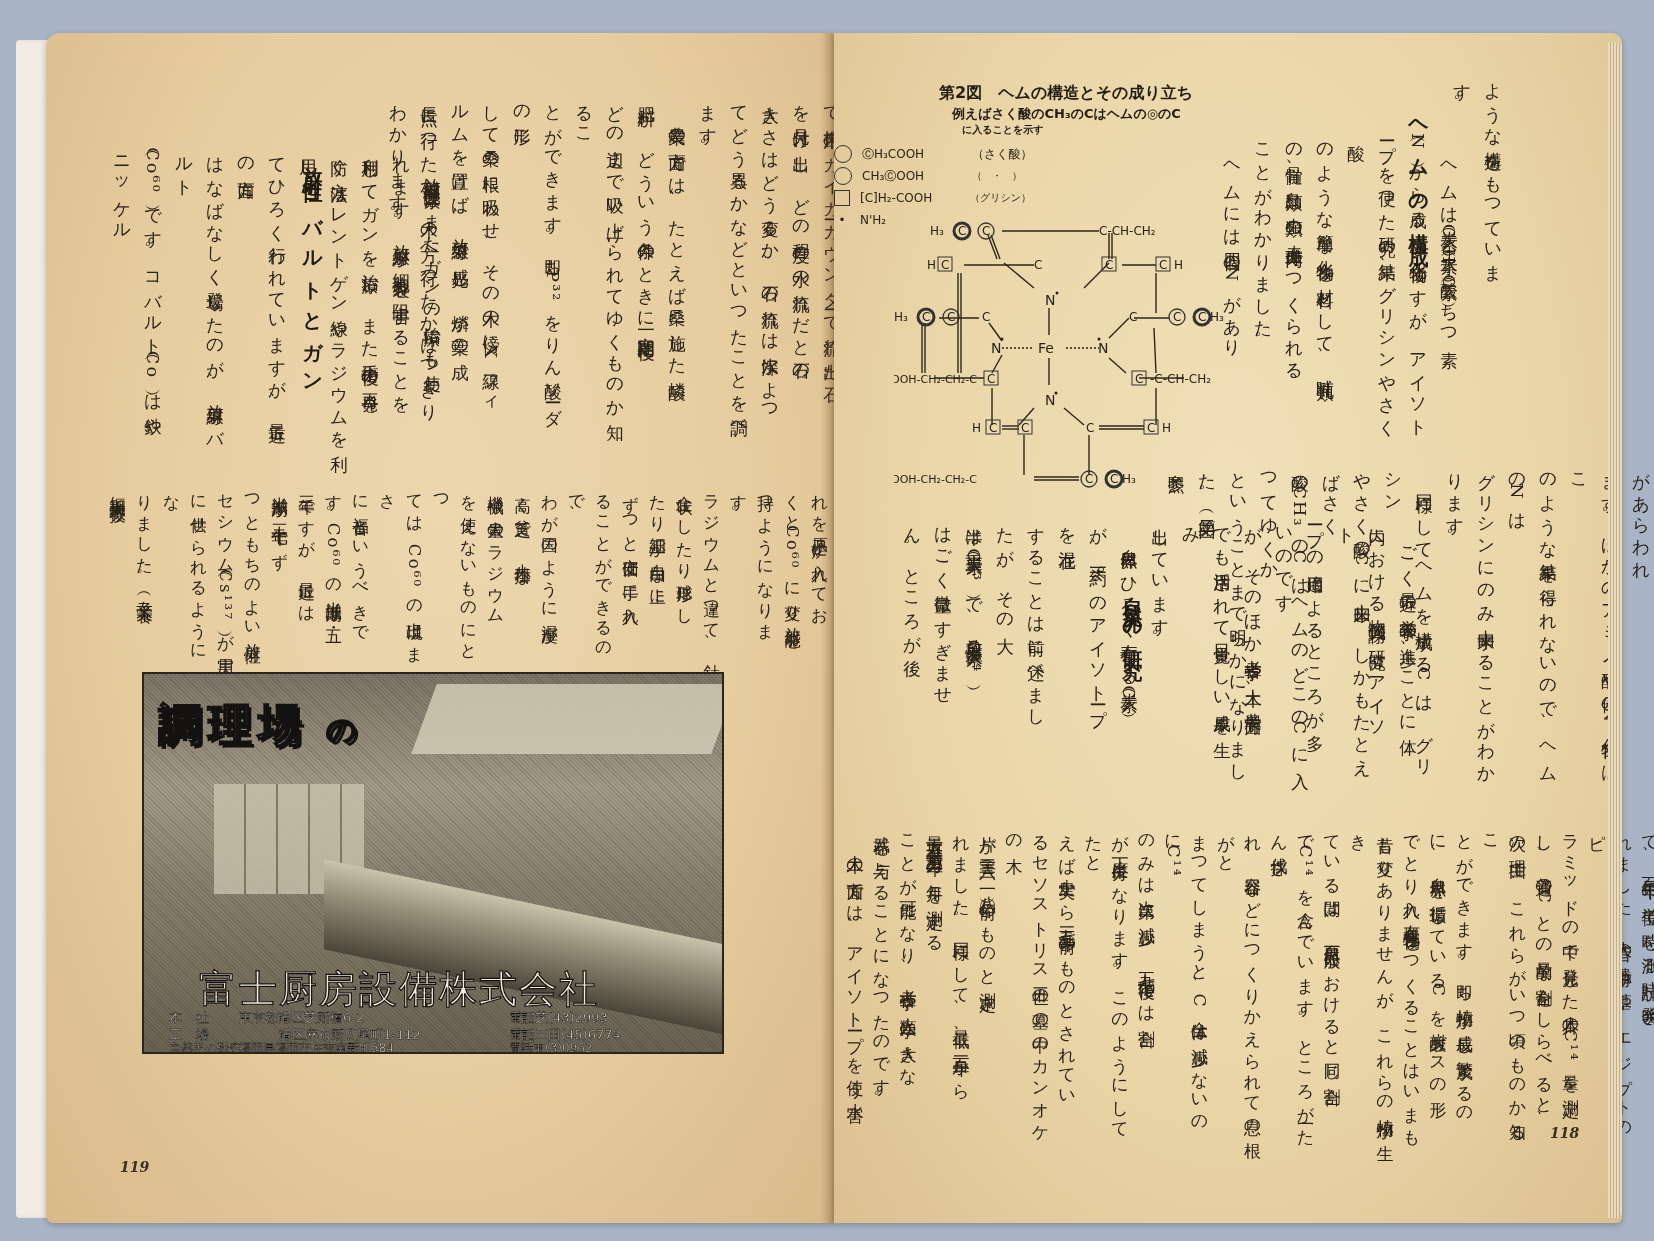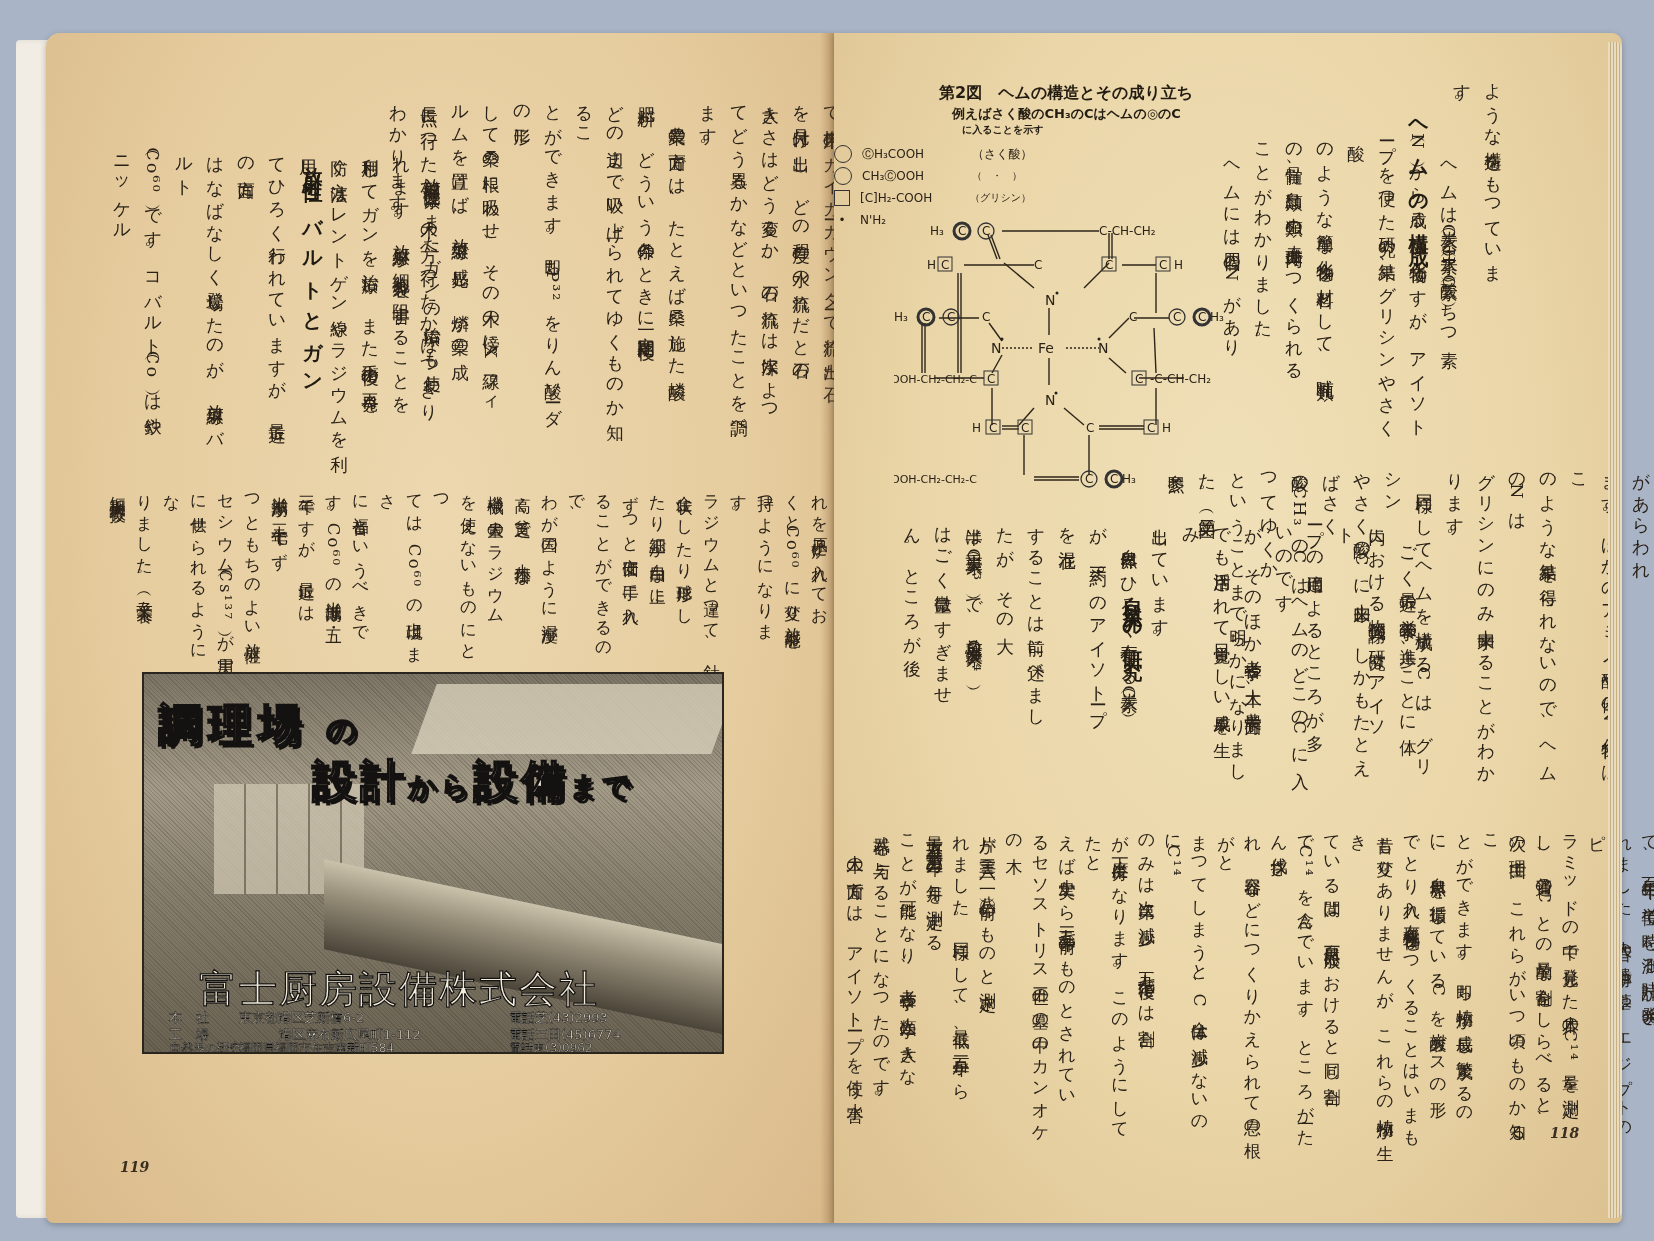--- a/index.html
+++ b/index.html
@@ -157,23 +157,20 @@
   <div class="page-num" style="left:74px; top:1126px;">119</div>
 </div>
 
 <div class="ad">
   <div class="ad-canopy"></div>
   <div class="ad-shelves"></div>
   <div class="ad-counter"></div>
 
   <div class="ad-headline" style="left:14px; top:22px; font-size:44px; letter-spacing:6px;">
     <span>調理場</span><span style="font-size:30px; margin-left:18px;">の</span>
-  </div>
-  <div class="ad-headline" style="left:168px; top:78px; font-size:44px; letter-spacing:4px;">
-    <span>設計</span><span style="font-size:28px;">から</span><span>設備</span><span style="font-size:28px;">まで</span>
   </div>
 
   <div class="ad-company">富士厨房設備株式会社</div>
 
   <div class="ad-contact" style="top:335px;">
     <span class="lbl">本社</span>
     <span style="width:260px;">東京都港区芝新橋6-2</span>
     <span>電話芝(43)2993</span>
   </div>
   <div class="ad-contact" style="top:352px;">

